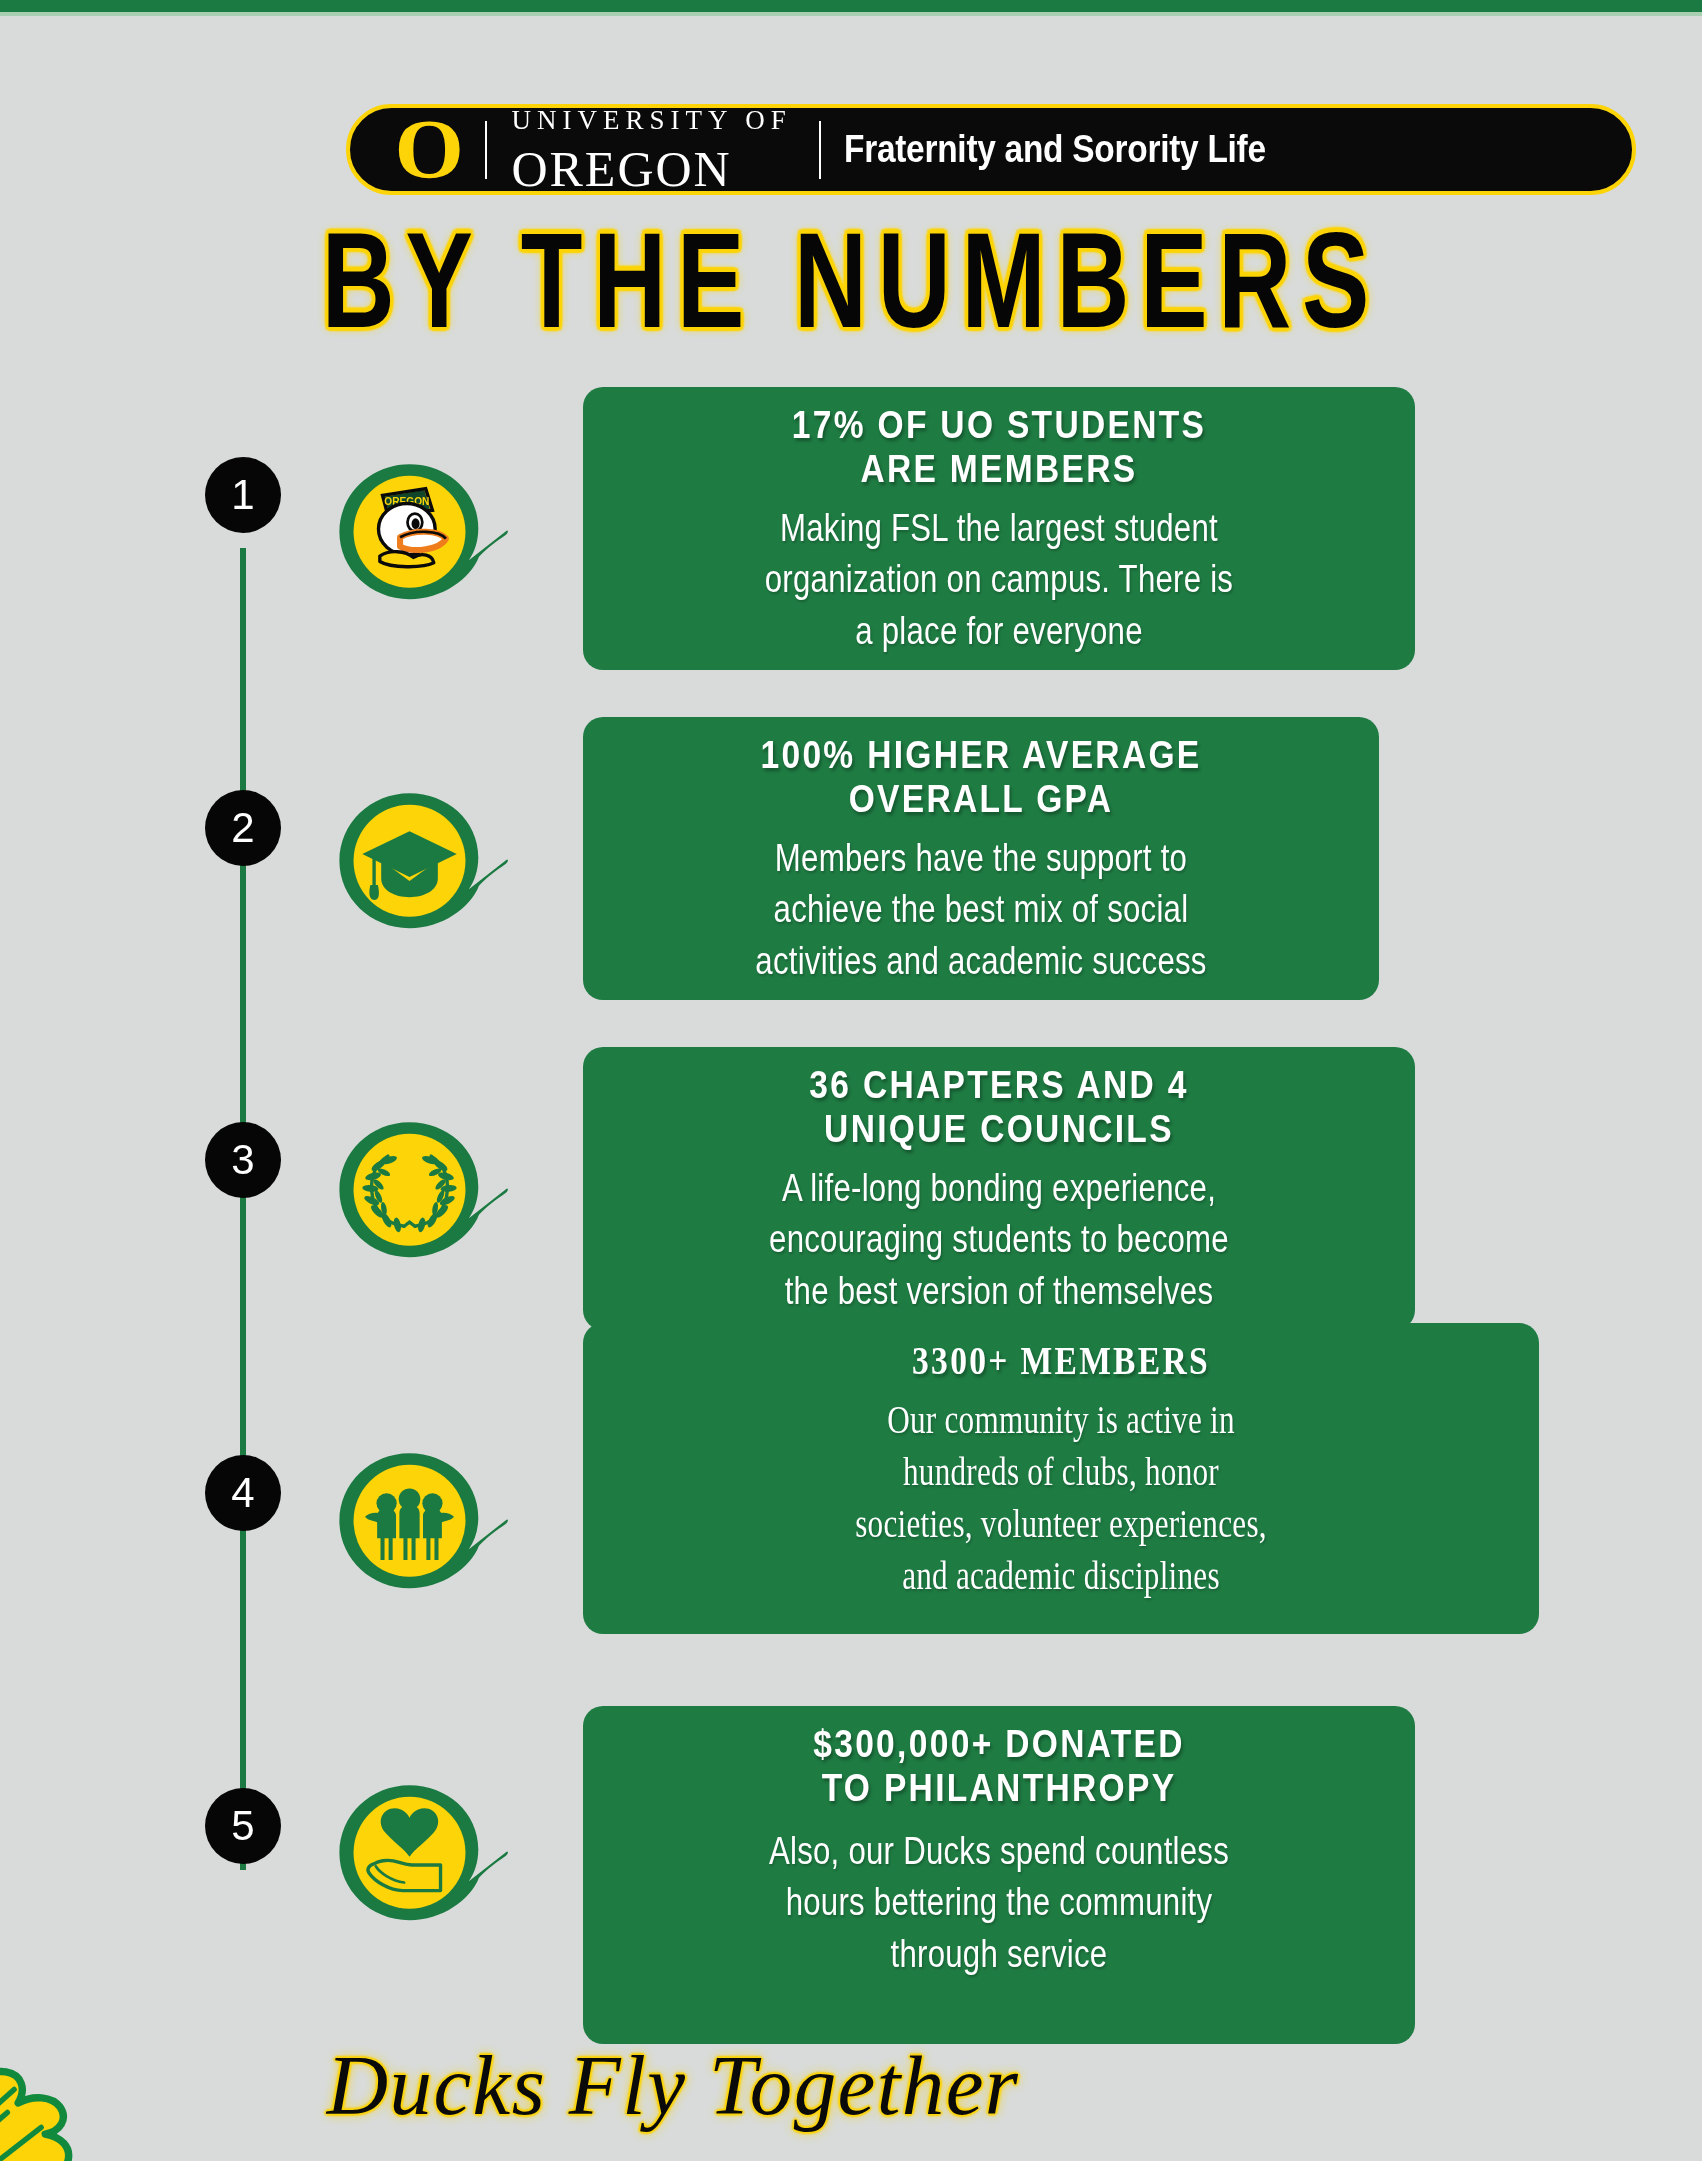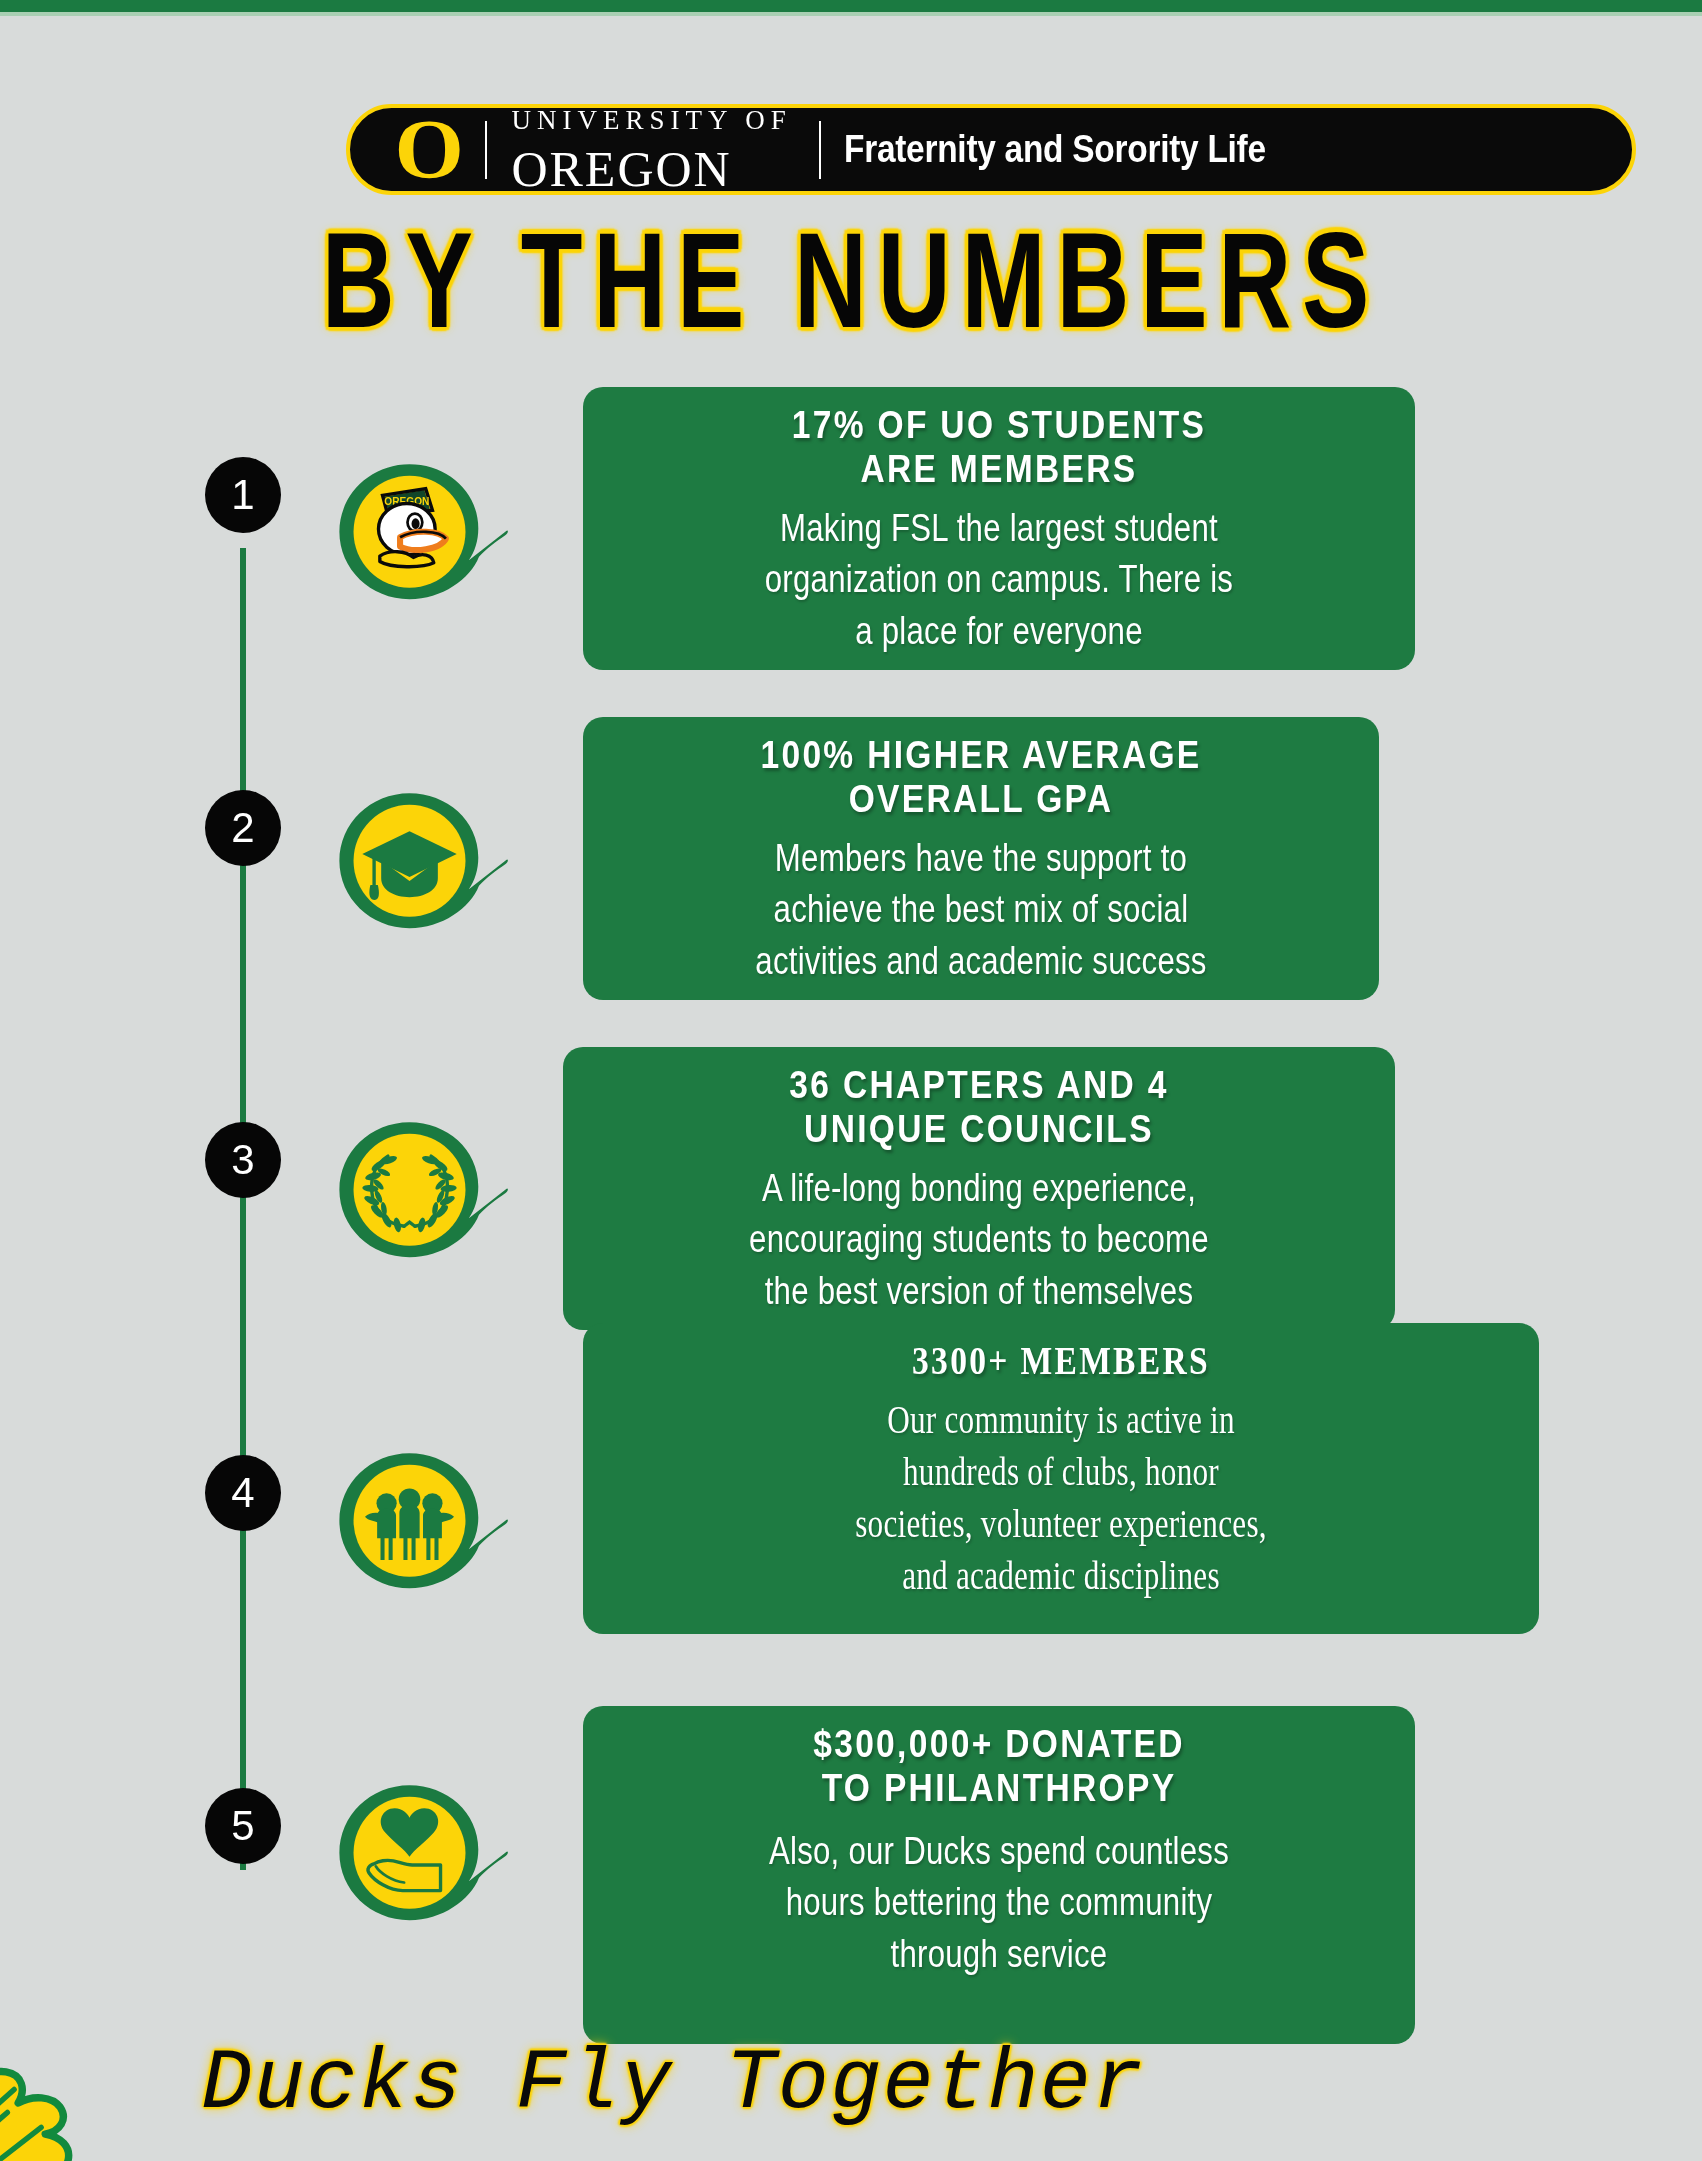--- a/index.html
+++ b/index.html
@@ -90,21 +90,21 @@
     margin:0;white-space:nowrap;
   }
 
   
   .icon-wrap{position:absolute;width:176px;height:145px;}
   .icon-wrap svg{display:block;}
 
   
   .footer-script{
     position:absolute;left:0;top:2036px;width:1346px;text-align:center;
-    font-family:Liberation Mono, monospace;font-style:italic;
+    font-family:Liberation Serif, serif;font-style:italic;
     font-size:85px;color:#0a0a0a;letter-spacing:1.4px;
     text-shadow:
       0 0 2.7px #fcd408,0 0 2.7px #fcd408,
       2px 0 2px #fcd408,-2px 0 2px #fcd408,
       0 2px 2px #fcd408,0 -2px 2px #fcd408,
       0 0 12px #fcd408;
   }
   .leaf{position:absolute;left:-13.5px;top:1957px;width:257px;height:223px;}
 </style>
 </head>
@@ -212,21 +212,21 @@
         <ellipse cx="-34" cy="45" rx="12" ry="5" transform="rotate(62 -34 45)"></ellipse>
         <ellipse cx="-18" cy="52" rx="11" ry="5" transform="rotate(78 -18 52)"></ellipse>
         <ellipse cx="-38" cy="-26" rx="10" ry="4" transform="rotate(25 -38 -26)"></ellipse>
         <ellipse cx="-46" cy="-8" rx="10" ry="4" transform="rotate(45 -46 -8)"></ellipse>
         <ellipse cx="-46" cy="10" rx="10" ry="4" transform="rotate(65 -46 10)"></ellipse>
         <ellipse cx="-38" cy="28" rx="10" ry="4" transform="rotate(80 -38 28)"></ellipse>
       </g>
     </g>
   </svg>
 </div>
-<div class="card" style="left:563px;top:1047px;width:832px;height:283px;">
+<div class="card" style="left:583px;top:1047px;width:832px;height:283px;">
   <div class="card-title">36 CHAPTERS AND 4</div>
   <div class="card-title" style="margin-top:-8px;">UNIQUE COUNCILS</div>
   <div class="card-body" style="margin-top:9.5px;">A life-long bonding experience,</div>
   <div class="card-body">encouraging students to become</div>
   <div class="card-body">the best version of themselves</div>
 </div>
 
 <div class="num-circle" style="left:205px;top:1455px;">4</div>
 <div class="icon-wrap" style="left:335px;top:1450px;">
   <svg viewBox="0 0 260 215" width="176" height="145">

